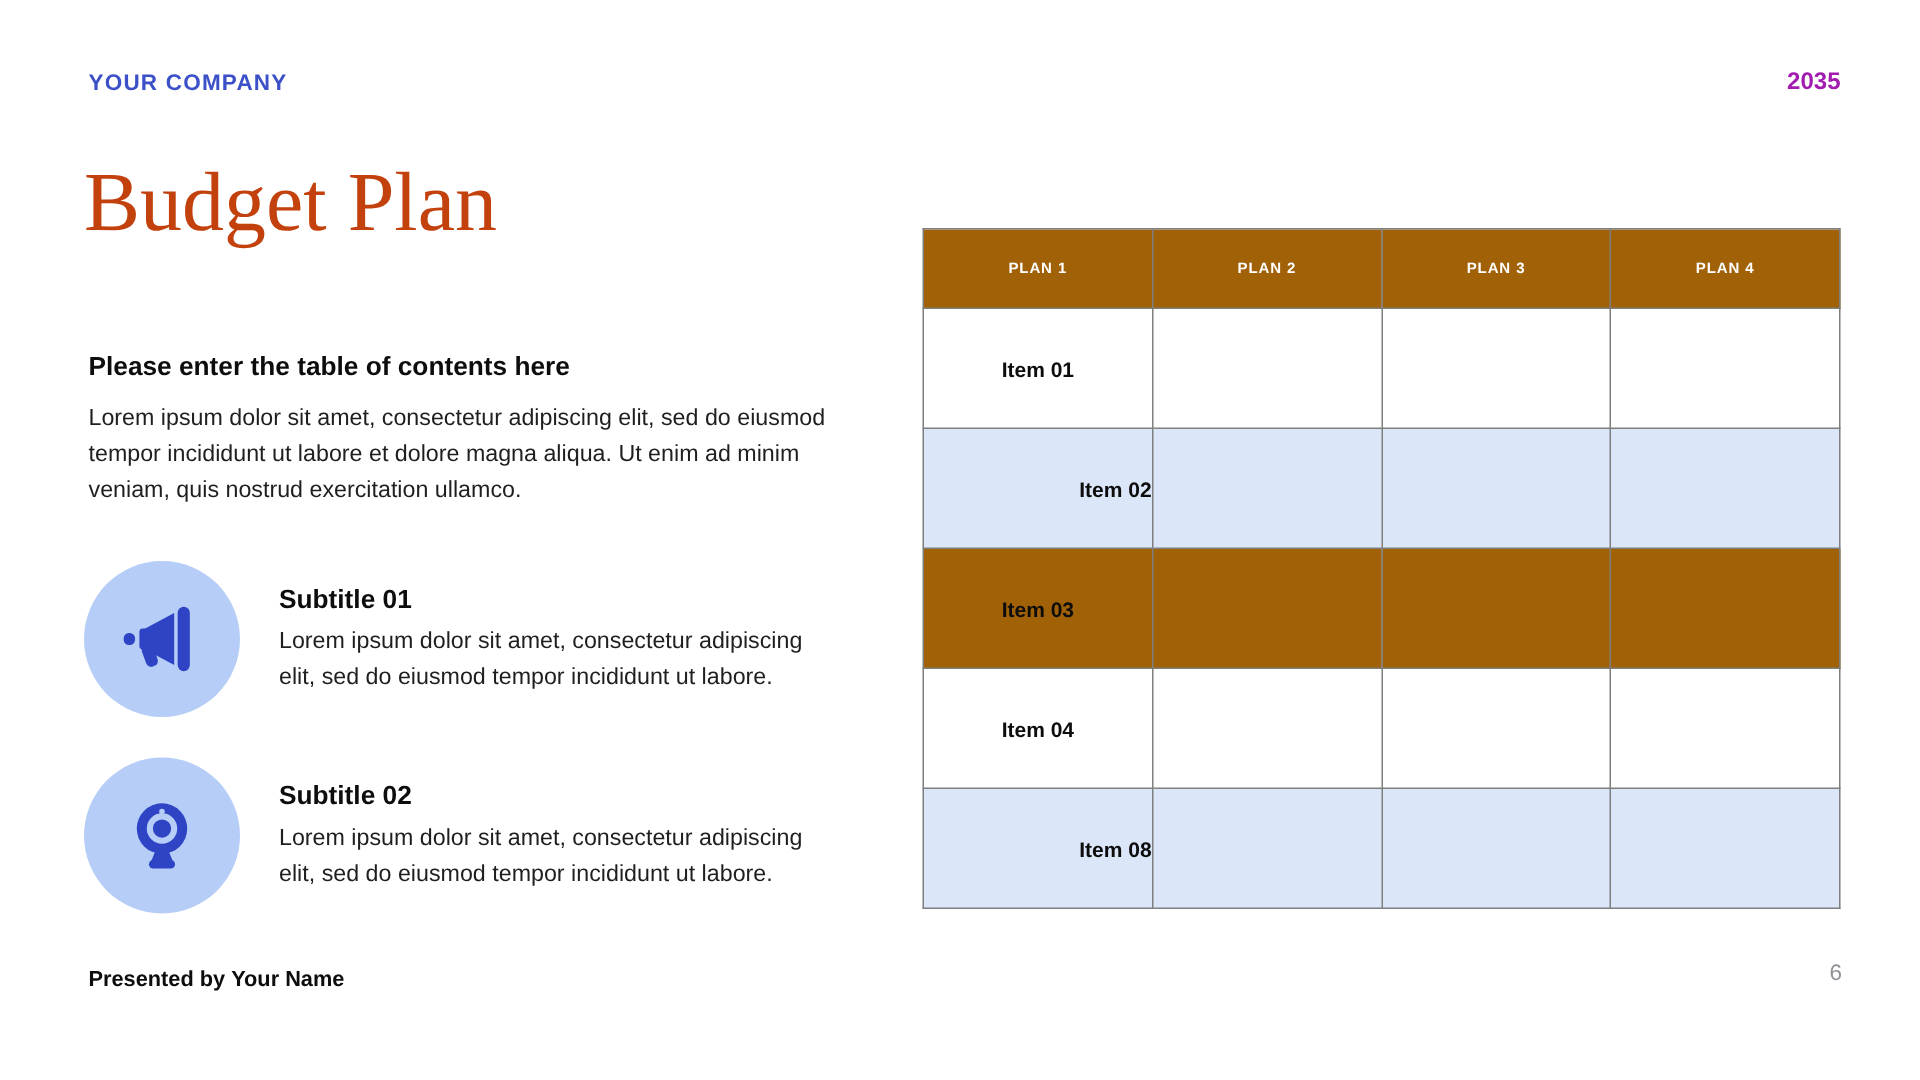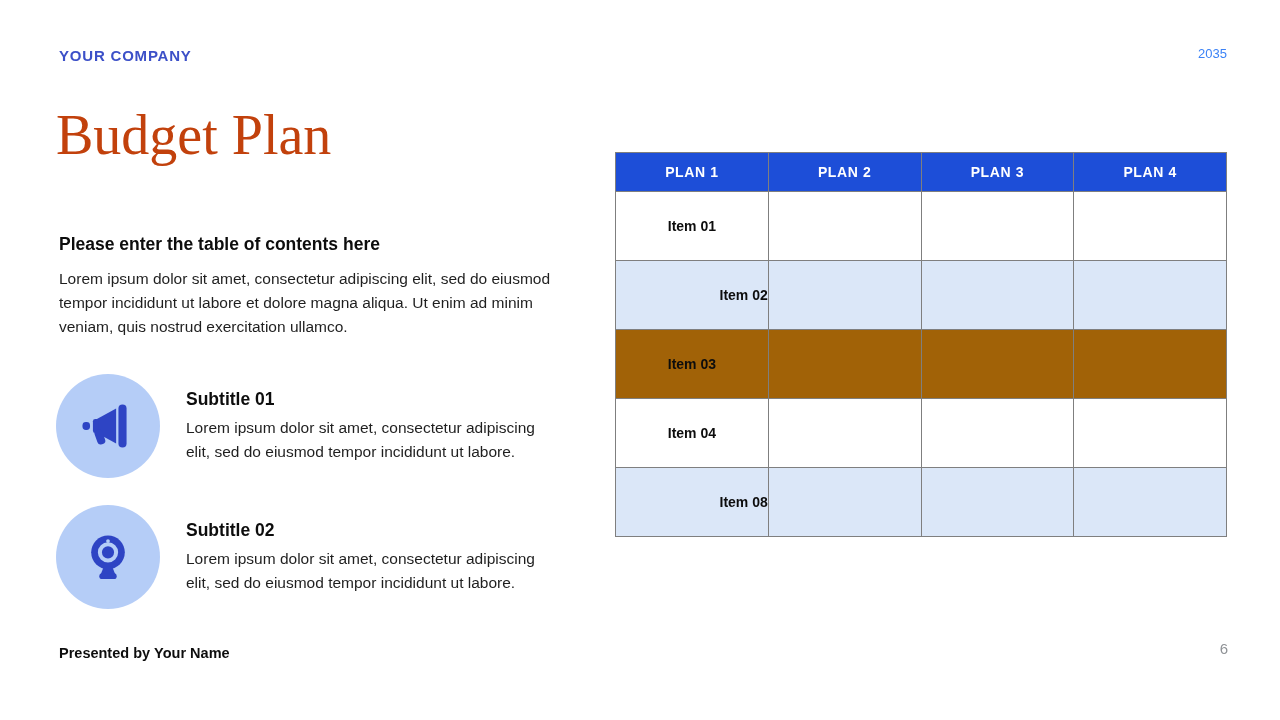--- a/index.html
+++ b/index.html
@@ -16,22 +16,22 @@
 
   
   .company {
     left: 59px; top: 47px;
     font-size: 15px; font-weight: 700;
     letter-spacing: 0.8px;
     color: #3c50c8;
   }
   .year {
     right: 53px; top: 46px;
-    font-size: 13px; font-weight: 400;
-    color: #3b82f6;
+    font-size: 16px; font-weight: 700;
+    color: #a21caf;
   }
 
   
   .slide-title {
     left: 56px; top: 106px;
     font-family: "Liberation Serif", serif;
     font-weight: 400;
     font-size: 56px;
     line-height: 1.05;
     color: #c2410c;
@@ -79,28 +79,28 @@
     width: 612px;
     border-collapse: collapse;
     table-layout: fixed;
   }
   table.budget th, table.budget td {
     border: 1.5px solid #7f7f7f;
     text-align: center;
     vertical-align: middle;
   }
   table.budget th {
-    background: #1d4ed8;
+    background: #a16207;
     color: #ffffff;
-    height: 39px;
-    font-size: 14px;
+    height: 53px;
+    font-size: 10px;
     font-weight: 600;
     letter-spacing: 0.6px;
   }
-  table.budget td { height: 69px; }
+  table.budget td { height: 80px; }
   td.row-label {
     font-size: 14px; font-weight: 700; color: #0d0d0d;
   }
   tr.tone-white  td { background: #ffffff; }
   tr.tone-light  td { background: #dbe7f8; text-align: right; }
   tr.tone-medium td { background: #a16207; }
 
   
   .footer-credit {
     left: 59px; top: 645px;

